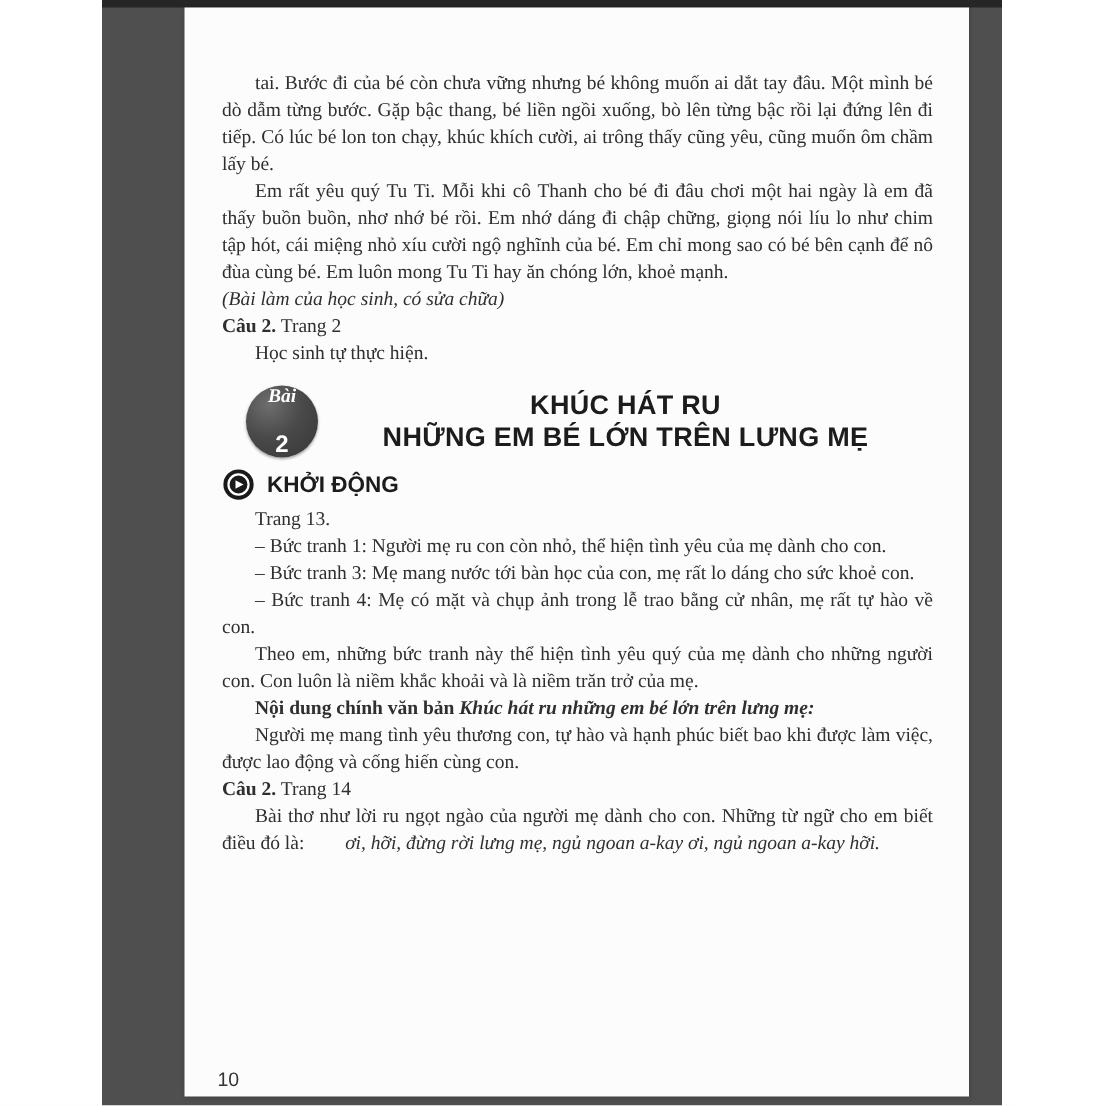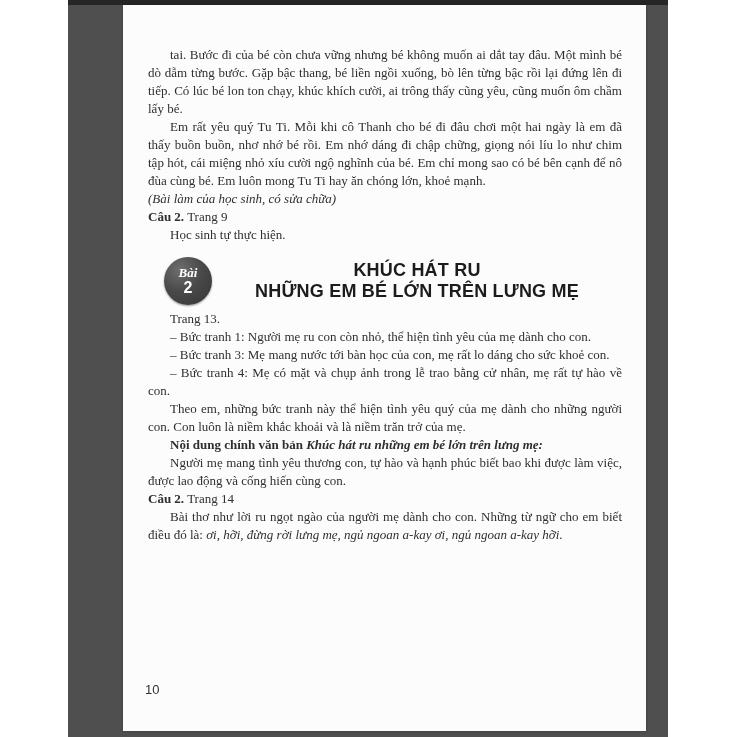--- a/index.html
+++ b/index.html
@@ -24,21 +24,21 @@
   .indent{text-indent:22px;}
   .attribution{text-align:right;font-style:italic;}
   .q-line{text-align:left;}
   .q-label{font-weight:bold;}
   .lesson-header{
     display:flex;align-items:center;margin:13px 0 5px 16px;
   }
   .badge{
     width:48px;height:48px;border-radius:50%;flex:0 0 48px;
     background:radial-gradient(circle at 32% 26%, #6e6e6e 0%, #4a4a4a 45%, #353535 100%);
-    display:flex;flex-direction:column;align-items:center;justify-content:center;
+    display:flex;flex-direction:column;align-items:center;justify-content:space-between;
     color:#ffffff;box-shadow:0 1px 2px rgba(0,0,0,0.4);
   }
   .badge .badge-top{
     font-family:"Liberation Serif", serif;font-style:italic;font-weight:bold;
     font-size:13px;line-height:13px;
   }
   .badge .badge-num{
     font-family:"Liberation Sans", sans-serif;font-weight:bold;
     font-size:16px;line-height:17px;
   }
@@ -48,52 +48,62 @@
     font-size:18px;line-height:21px;color:#1c1c1c;letter-spacing:.2px;
   }
   .section-heading{
     display:flex;align-items:center;gap:8px;margin:7px 0 3px;
     font-family:"Liberation Sans", sans-serif;font-weight:bold;
     font-size:15px;color:#1c1c1c;
   }
   .section-heading svg{display:block;}
   .bold{font-weight:bold;}
   .bold-italic{font-weight:bold;font-style:italic;}
-  .italic{font-style:italic;}
+  .italic{font-style:italic;margin-left:24px;}
   .page-num{
-    position:absolute;left:22px;bottom:34px;
+    position:absolute;left:22px;bottom:4px;
     font-family:"Liberation Sans", sans-serif;font-size:13px;color:#333;
   }
 </style>
 </head>
 <body>
 
 <div class="backdrop"></div>
 <div class="top-bar"></div>
 
 <div class="paper">
 
   <p class="indent">tai. Bước đi của bé còn chưa vững nhưng bé không muốn ai dắt tay đâu. Một mình bé dò dẫm từng bước. Gặp bậc thang, bé liền ngồi xuống, bò lên từng bậc rồi lại đứng lên đi tiếp. Có lúc bé lon ton chạy, khúc khích cười, ai trông thấy cũng yêu, cũng muốn ôm chầm lấy bé.</p>
   <p class="indent">Em rất yêu quý Tu Ti. Mỗi khi cô Thanh cho bé đi đâu chơi một hai ngày là em đã thấy buồn buồn, nhơ nhớ bé rồi. Em nhớ dáng đi chập chững, giọng nói líu lo như chim tập hót, cái miệng nhỏ xíu cười ngộ nghĩnh của bé. Em chỉ mong sao có bé bên cạnh để nô đùa cùng bé. Em luôn mong Tu Ti hay ăn chóng lớn, khoẻ mạnh.</p>
   <p class="attribution">(Bài làm của học sinh, có sửa chữa)</p>
 
-  <p class="q-line"><span class="q-label">Câu 2.</span><span> Trang 9</span></p>
+  <p class="q-line"><span class="q-label">Câu 2.</span><span> Trang 2</span></p>
   <p class="indent">Học sinh tự thực hiện.</p>
 
   <div class="lesson-header">
     <div class="badge">
       <span class="badge-top">Bài</span>
       <span class="badge-num">2</span>
     </div>
     <div class="lesson-title">
       <div>KHÚC HÁT RU</div>
       <div>NHỮNG EM BÉ LỚN TRÊN LƯNG MẸ</div>
     </div>
   </div>
 
+  <div class="section-heading">
+    <span>
+      <svg width="22" height="22" viewBox="0 0 24 24">
+        <circle cx="12" cy="12" r="11" fill="#1a1a1a"></circle>
+        <circle cx="12" cy="12" r="7.3" fill="none" stroke="#ffffff" stroke-width="1.6"></circle>
+        <path d="M9.8 8.9 L15.7 12 L9.8 15.1 Z" fill="#ffffff"></path>
+      </svg>
+    </span>
+    <span>KHỞI ĐỘNG</span>
+  </div>
 
   <p class="indent">Trang 13.</p>
   <p class="indent">– Bức tranh 1: Người mẹ ru con còn nhỏ, thể hiện tình yêu của mẹ dành cho con.</p>
   <p class="indent">– Bức tranh 3: Mẹ mang nước tới bàn học của con, mẹ rất lo dáng cho sức khoẻ con.</p>
   <p class="indent">– Bức tranh 4: Mẹ có mặt và chụp ảnh trong lễ trao bằng cử nhân, mẹ rất tự hào về con.</p>
   <p class="indent">Theo em, những bức tranh này thể hiện tình yêu quý của mẹ dành cho những người con. Con luôn là niềm khắc khoải và là niềm trăn trở của mẹ.</p>
 
 
   <p class="indent"><span class="bold">Nội dung chính văn bản </span><span class="bold-italic">Khúc hát ru những em bé lớn trên lưng mẹ:</span></p>
   <p class="indent">Người mẹ mang tình yêu thương con, tự hào và hạnh phúc biết bao khi được làm việc, được lao động và cống hiến cùng con.</p>

